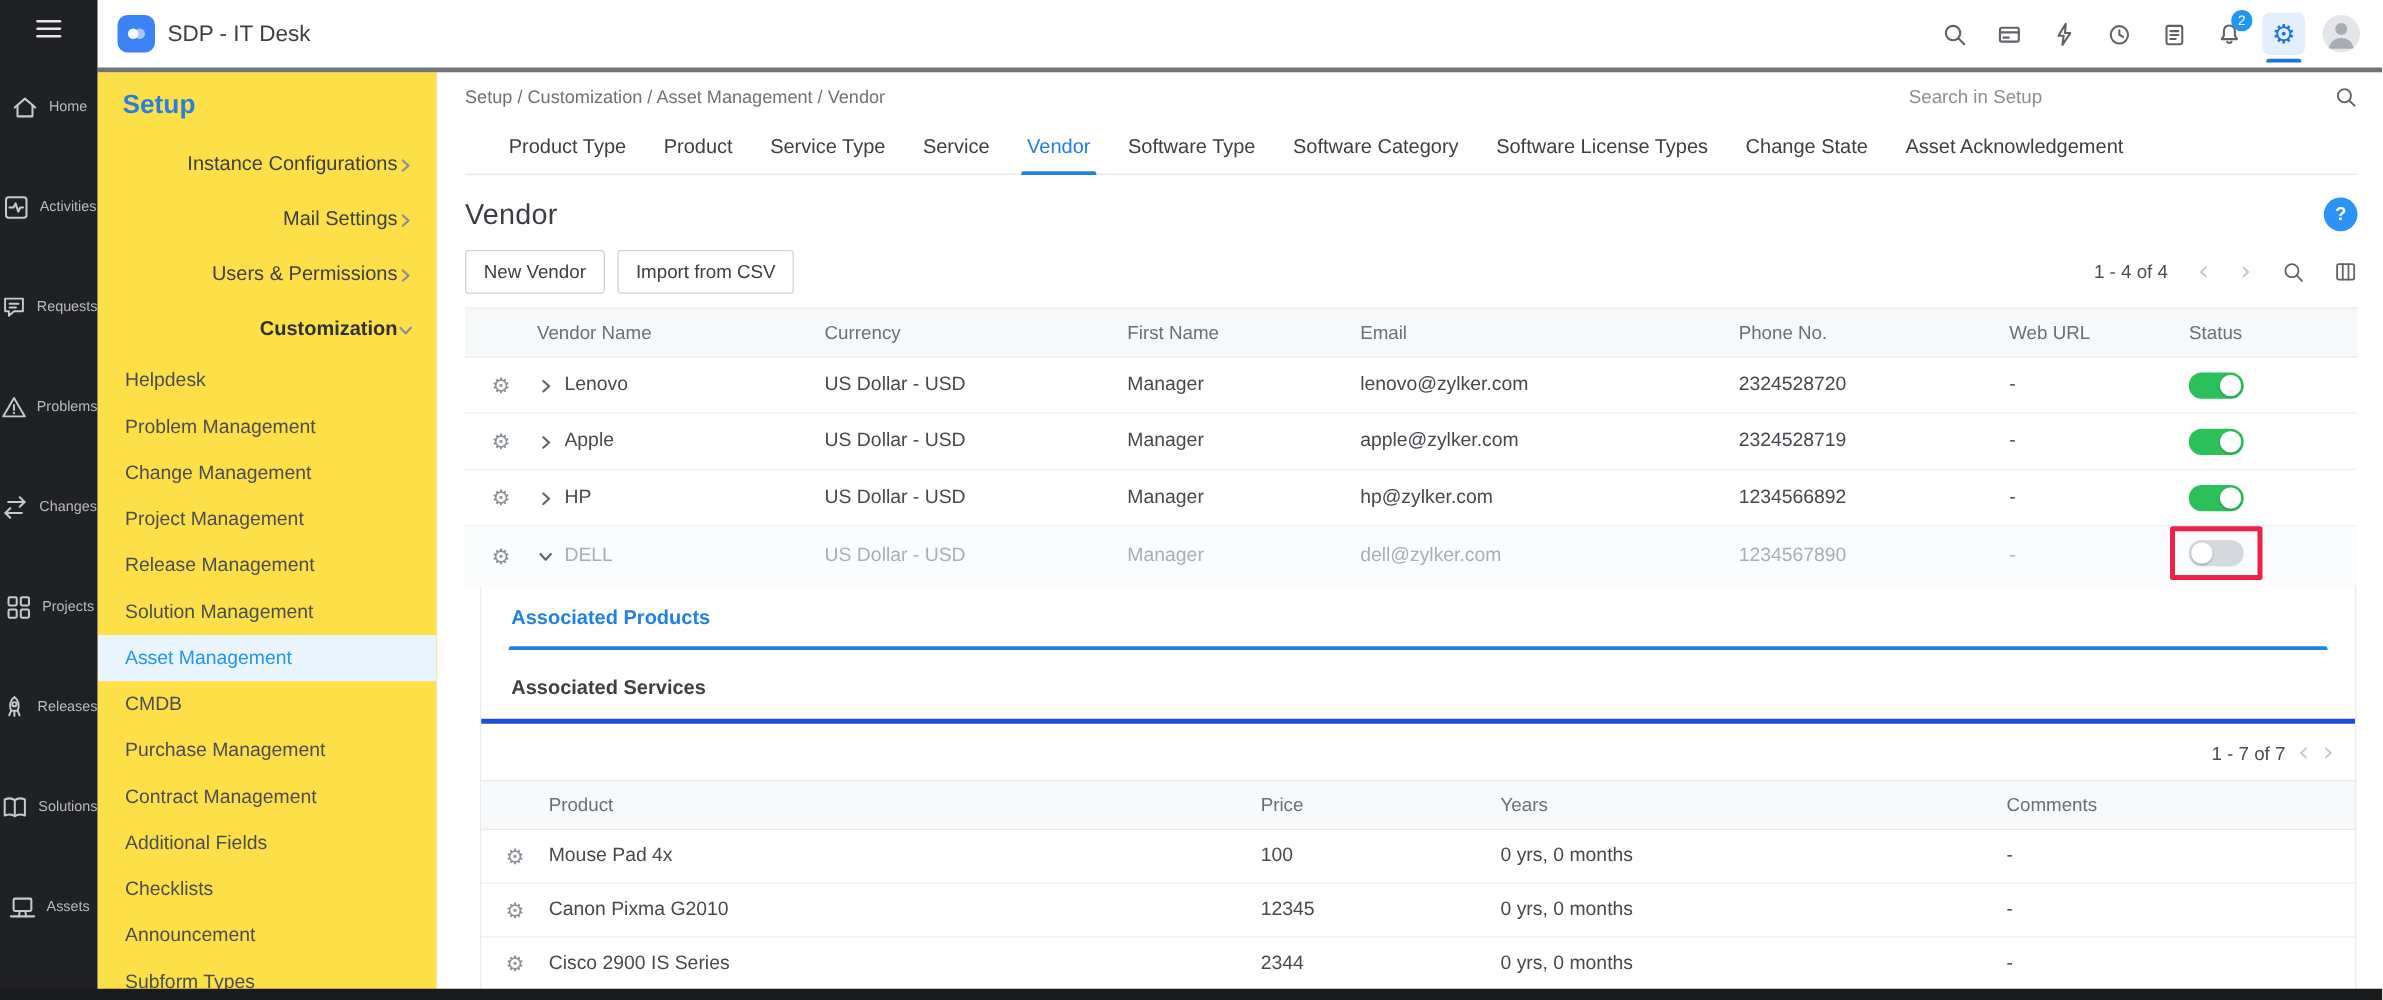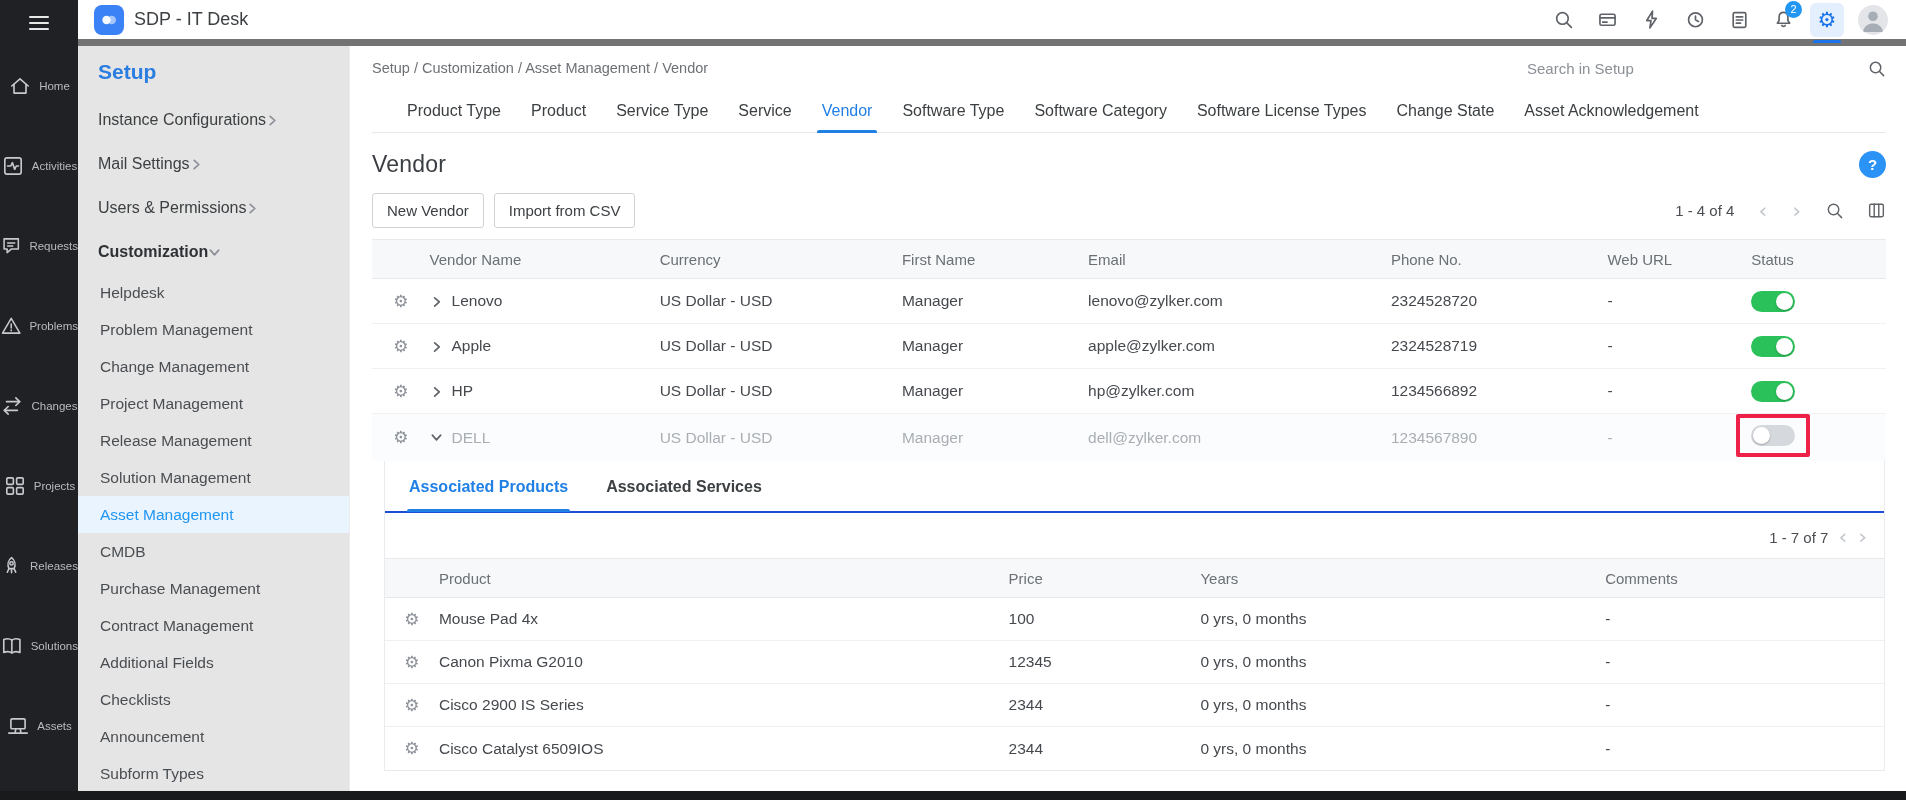--- a/index.html
+++ b/index.html
@@ -11,39 +11,39 @@
   .rail { width:78px; flex:none; background:#202125; display:flex; flex-direction:column; align-items:center; z-index:6; }
   .burger { height:46px; width:100%; display:flex; align-items:center; justify-content:center; cursor:pointer; }
   .burger .bars { width:20px; }
   .burger .bars span { display:block; height:2px; background:#e8e8e8; margin:4px 0; border-radius:1px; }
   .rail-item { width:100%; height:80px; display:flex; flex-direction:row; align-items:center; justify-content:center; gap:7px; cursor:pointer; }
   .rail-item svg { width:24px; height:24px; stroke:#c7c9ce; fill:none; stroke-width:1.5; stroke-linecap:round; stroke-linejoin:round; }
   .rail-lb { font-size:11.5px; color:#b9bbc0; }
 
   
   .col { flex:1; display:flex; flex-direction:column; min-width:0; }
-  .topbar { height:46px; flex:none; display:flex; align-items:center; border-bottom:7px solid #737373; padding:0 18px 0 16px; background:#fff; }
+  .topbar { height:58px; flex:none; display:flex; align-items:center; border-bottom:4px solid #737373; padding:0 18px 0 16px; background:#fff; }
   .brand { display:flex; align-items:center; gap:10px; cursor:pointer; }
   .logo-sq { width:30px; height:30px; border-radius:8px; background:#3b82f6; display:flex; align-items:center; justify-content:center; flex:none; }
   .app-title { font-size:18px; color:#3c4043; }
   .top-icons { margin-left:auto; display:flex; align-items:center; gap:10px; }
   .tico { width:34px; height:34px; display:flex; align-items:center; justify-content:center; position:relative; cursor:pointer; border-radius:6px; }
   .tico svg { width:21px; height:21px; stroke:#5f6368; fill:none; stroke-width:1.6; stroke-linecap:round; stroke-linejoin:round; }
   .badge { position:absolute; top:-2px; right:-2px; min-width:17px; height:17px; border-radius:9px; background:#2196f3; color:#fff; font-size:11px; display:flex; align-items:center; justify-content:center; padding:0 3px; }
   .gear-tile { background:#e3effd; }
   .gear-glyph { color:#1a73e8; font-size:21px; line-height:1; }
   .gear-tile::after { content:""; position:absolute; bottom:-6px; left:3px; right:3px; height:3px; background:#1a73e8; border-radius:2px 2px 0 0; }
   .avatar { width:30px; height:30px; border-radius:50%; background:#e3e5e8; display:flex; align-items:flex-end; justify-content:center; overflow:hidden; cursor:pointer; margin-left:4px; }
 
   .bodyrow { flex:1; display:flex; min-height:0; }
 
   
-  .sidebar { width:272px; flex:none; border-right:1px solid #ececec; padding-top:14px; overflow:hidden; background:#e5e5e5; }
+  .sidebar { width:272px; flex:none; border-right:1px solid #ececec; padding-top:14px; overflow:hidden; background:#fde047; }
   .sb-title { font-size:21px; font-weight:700; color:#2a7de1; padding:0 20px 14px; }
-  .sb-group { height:44px; display:flex; align-items:center; justify-content:flex-start; padding:0 18px 0 20px; font-size:16px; color:#3c4043; cursor:pointer; }
+  .sb-group { height:44px; display:flex; align-items:center; justify-content:flex-end; padding:0 18px 0 20px; font-size:16px; color:#3c4043; cursor:pointer; }
   .sb-group.bold { font-weight:700; color:#2e3135; }
   .sb-group svg { width:13px; height:13px; stroke:#8a8f98; fill:none; stroke-width:1.8; stroke-linecap:round; stroke-linejoin:round; flex:none; }
   .sb-item { height:37px; display:flex; align-items:center; padding:0 20px 0 22px; font-size:15.5px; color:#4a4e52; cursor:pointer; }
   .sb-item.active { background:#e9f4fe; color:#2196f3; }
 
   
   .content { flex:1; min-width:0; padding:10px 20px 0 22px; display:flex; flex-direction:column; background:#fff; }
   .crumb-row { display:flex; align-items:center; height:24px; }
   .breadcrumb { font-size:14.5px; color:#6d7175; }
   .setup-search { margin-left:auto; display:flex; align-items:center; gap:10px; }
@@ -75,21 +75,21 @@
   .name-cell { display:flex; align-items:center; gap:9px; }
   .exp { width:13px; height:13px; stroke:#5f6368; stroke-width:1.8; fill:none; stroke-linecap:round; stroke-linejoin:round; cursor:pointer; flex:none; }
   .tg { width:44px; height:21px; border-radius:11px; background:#2bc15a; position:relative; cursor:pointer; }
   .tg .knob { position:absolute; top:2px; right:2px; width:17px; height:17px; border-radius:50%; background:#fff; box-shadow:0 1px 2px rgba(0,0,0,.25); }
   .tg.off { background:#d5d8dd; }
   .tg.off .knob { left:2px; right:auto; }
   .annot { display:inline-block; border:4px solid #ee2248; padding:7px 11px; margin-left:-15px; border-radius:2px; background:transparent; }
 
   
   .detail { margin:0 1px 0 12px; border:1px solid #e9ebee; border-top:none; background:#fff; }
-  .dtabs { display:flex; gap:6px; padding:0 8px; border-bottom:2px solid #1d4ed8; }
+  .dtabs { display:flex; gap:6px; padding:0 8px; border-bottom:4px solid #1d4ed8;flex-direction:column; }
   .dtab { padding:17px 16px 15px; font-size:16px; font-weight:700; color:#3c4043; cursor:pointer; position:relative; white-space:nowrap; }
   .dtab.active { color:#2080e5; }
   .dtab.active::after { content:""; position:absolute; left:14px; right:14px; bottom:-1px; height:3px; background:#2080e5; border-radius:2px 2px 0 0; }
   .dpg-row { display:flex; justify-content:flex-end; align-items:center; gap:9px; padding:13px 16px 10px; font-size:15px; color:#4a4e52; }
   .prow { display:grid; grid-template-columns:3.6% 38% 12.8% 27% 18.6%; align-items:center; min-height:43px; border-bottom:1px solid #eef0f2; font-size:15.5px; color:#45494e; }
   .prow.head { background:#f7f8fa; border-top:1px solid #e7e9ec; border-bottom:1px solid #e7e9ec; color:#6b7075; font-size:15px; min-height:40px; }
   .prow:last-child { border-bottom:none; }
 
   .bottom-strip { position:absolute; left:0; right:0; bottom:0; height:9px; background:#191a1c; z-index:10; }
 </style>

